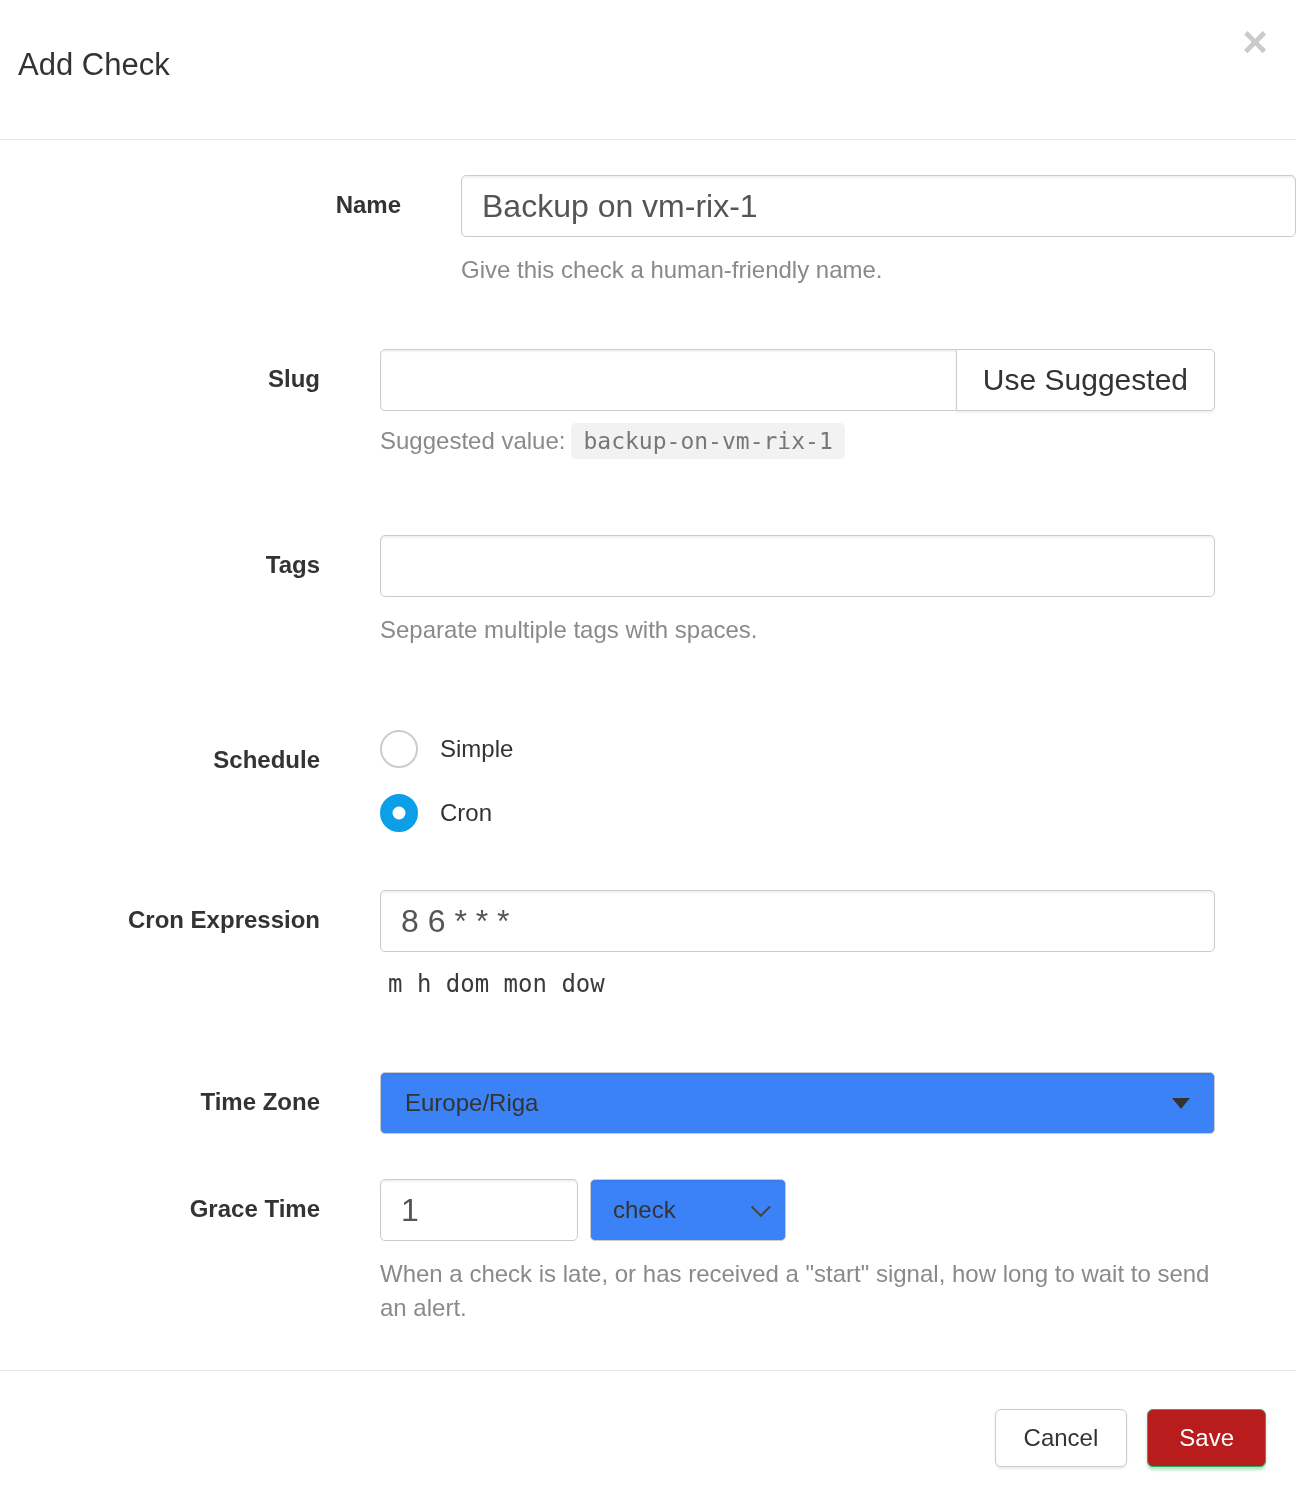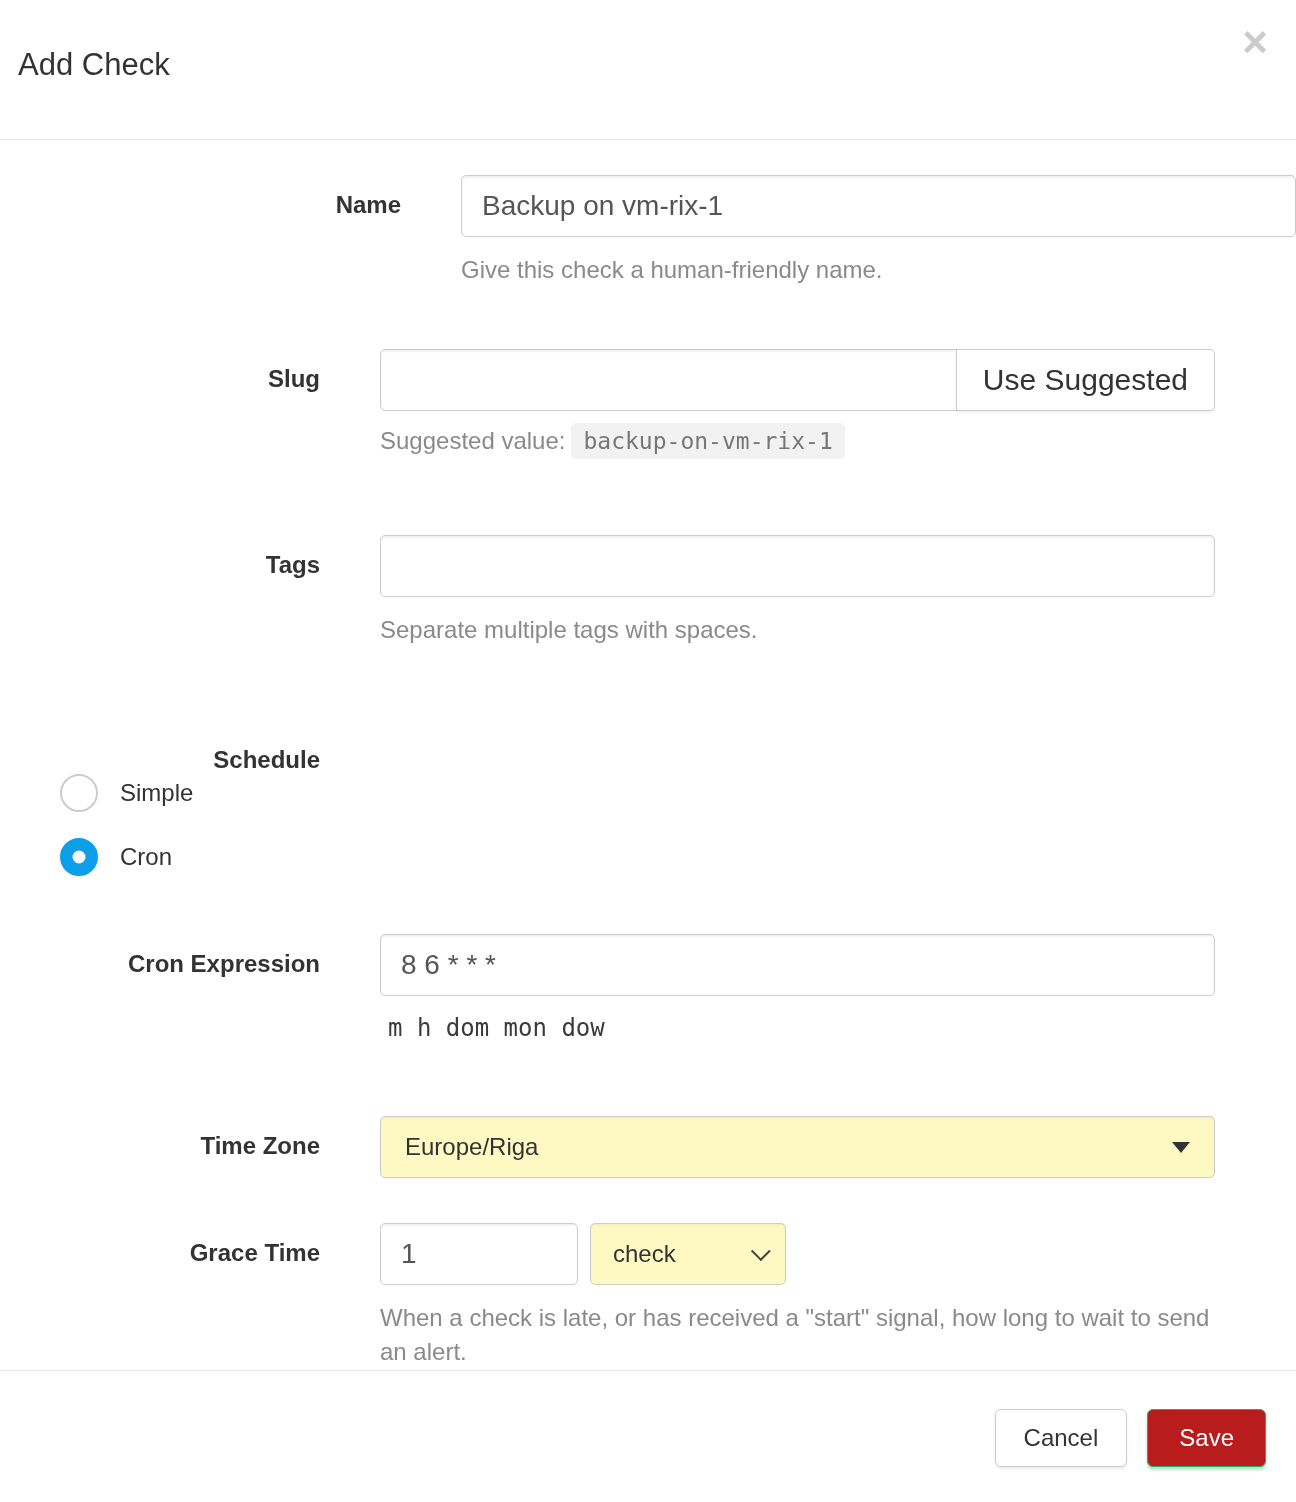--- a/index.html
+++ b/index.html
@@ -32,21 +32,21 @@
   .frow { display: flex; }
   .lbl {
     width: 320px; text-align: right; font-weight: 700; font-size: 24px;
     padding-top: 16px; color: #333; flex: 0 0 auto;
   }
   .ctl { margin-left: 60px; width: 835px; flex: 0 0 auto; }
 
   .txt {
     width: 100%; height: 62px;
     border: 1.5px solid #ccc; border-radius: 5px;
-    padding: 0 20px; font-size: 28px; color: #555;
+    padding: 0 20px; font-size: 32px; color: #555;
     font-family: "Liberation Sans", sans-serif;
     box-shadow: inset 0 1.5px 2px rgba(0,0,0,0.07);
     outline: none; background: #fff;
   }
 
   .help { margin: 16px 0 0; font-size: 24px; color: #8a8a8a; line-height: 1.4; }
 
   
   .igroup { display: flex; width: 100%; }
   .igroup .txt { flex: 1 1 auto; border-top-right-radius: 0; border-bottom-right-radius: 0; }
@@ -82,21 +82,21 @@
   }
   .radio-label { margin-left: 22px; font-size: 24px; color: #333; }
 
   .mono-help {
     font-family: "DejaVu Sans Mono", monospace;
     color: #3a3a3a; font-size: 24px; margin: 18px 0 0; padding-left: 8px;
   }
 
   
   .sel {
-    height: 62px; border: 1.5px solid #ccc; border-radius: 5px; background: #fef9c3;
+    height: 62px; border: 1.5px solid #ccc; border-radius: 5px; background: #3b82f6;
     display: flex; align-items: center; justify-content: space-between;
     padding: 0 24px; font-size: 24px; color: #333; cursor: pointer;
     box-shadow: inset 0 1.5px 2px rgba(0,0,0,0.05);
   }
   .caret-down {
     width: 0; height: 0; flex: 0 0 auto;
     border-left: 9px solid transparent; border-right: 9px solid transparent;
     border-top: 11px solid #333;
   }
   .chev {
@@ -125,21 +125,21 @@
   }
   .btn-save {
     padding: 0 31px; background: #b91c1c; border: 1.5px solid #28ad60; color: #fff;
     box-shadow: 0 3px 3px rgba(40,173,96,0.35);
   }
 
   
   .row-name   { margin-bottom: 62px; justify-content: flex-end; }
   .row-slug   { margin-bottom: 56px; }
   .row-tags   { margin-bottom: 84px; }
-  .row-sched  { margin-bottom: 58px; flex-direction: column; }
+  .row-sched  { margin-bottom: 58px; }
   .row-cron   { margin-bottom: 74px; }
   .row-tz     { margin-bottom: 45px; }
   .row-grace  { margin-bottom: 0; }
 </style>
 </head>
 <body>
 
 <div class="modal">
 
   <div class="modal-header">

